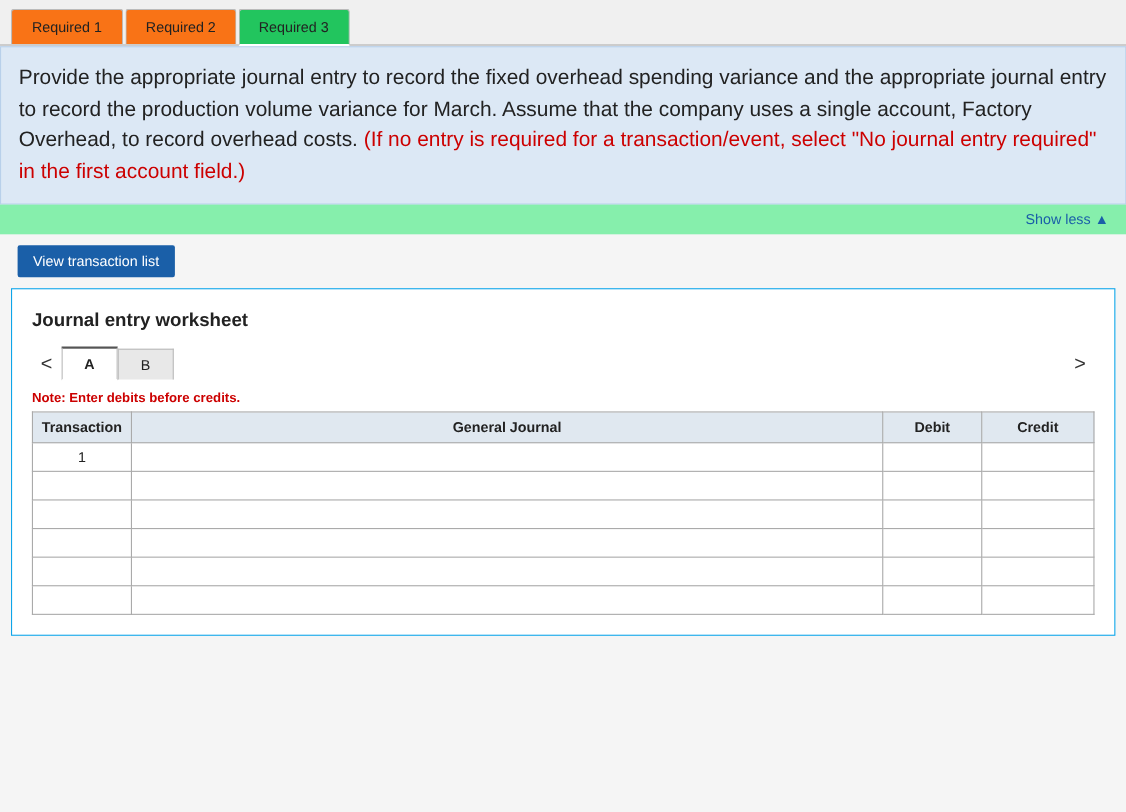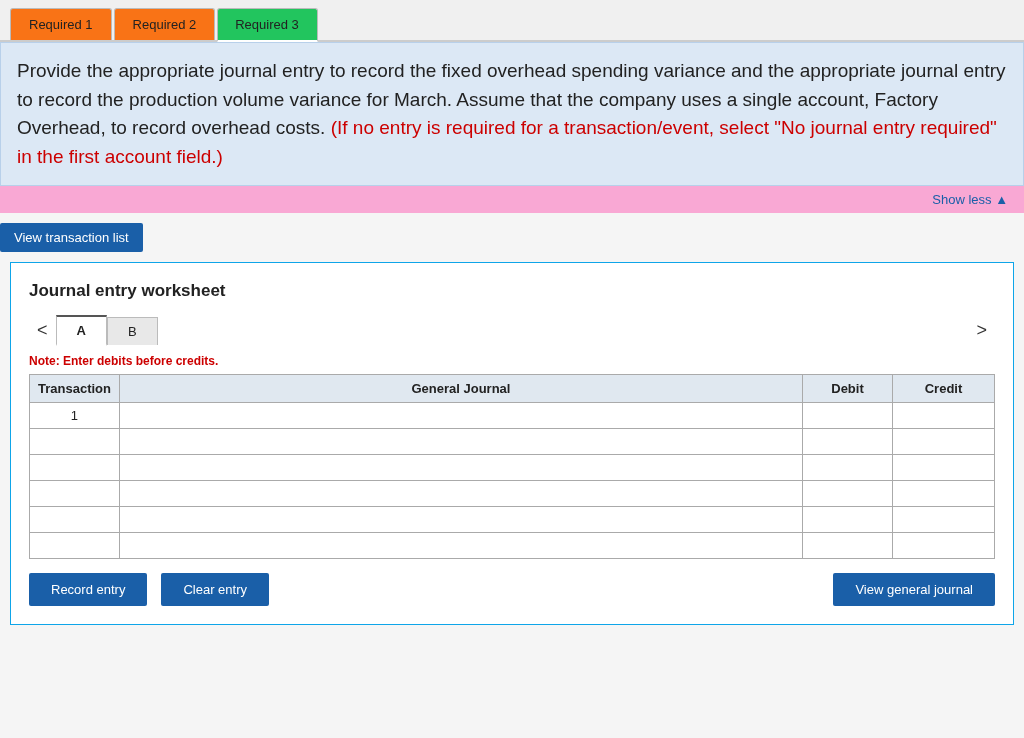--- a/index.html
+++ b/index.html
@@ -45,38 +45,38 @@
       margin: 0;
       font-size: 19px;
       line-height: 1.5;
     }
     .description-block .red-note {
       color: #cc0000;
     }
     .show-less {
       text-align: right;
       padding: 6px 16px 6px 0;
-      background: #f9a8d4;
+      background: #86efac;
     }
     .show-less a {
       color: #1a5fa8;
       text-decoration: none;
       font-size: 13px;
     }
 
     
     .view-transaction-btn {
       display: inline-block;
       background: #1a5fa8;
       color: #fff;
       padding: 7px 14px;
       font-size: 13px;
       border: none;
       cursor: pointer;
-      margin: 10px 0;
+      margin: 10px 16px;
       border-radius: 2px;
     }
 
     
     .worksheet-card {
       background: #fff;
       border: 1px solid #0ea5e9;
       margin: 0 10px 20px 10px;
       padding: 18px 18px 18px 18px;
     }
@@ -281,23 +281,17 @@
       </tr>
       <tr>
         <td class="center input-cell"></td>
         <td class="input-cell"><input type="text" style=""></td>
         <td class="input-cell"><input type="text" style=""></td>
         <td class="input-cell"><input type="text" style=""></td>
       </tr>
     </tbody>
   </table>
 
-  <div class="buttons-row">
-    <button class="btn-blue">Record entry</button>
-    <button class="btn-blue">Clear entry</button>
-    <span class="btn-spacer"></span>
-    <button class="btn-blue">View general journal</button>
-  </div>
 
 </div>
 
 
 
 
 </body></html>

